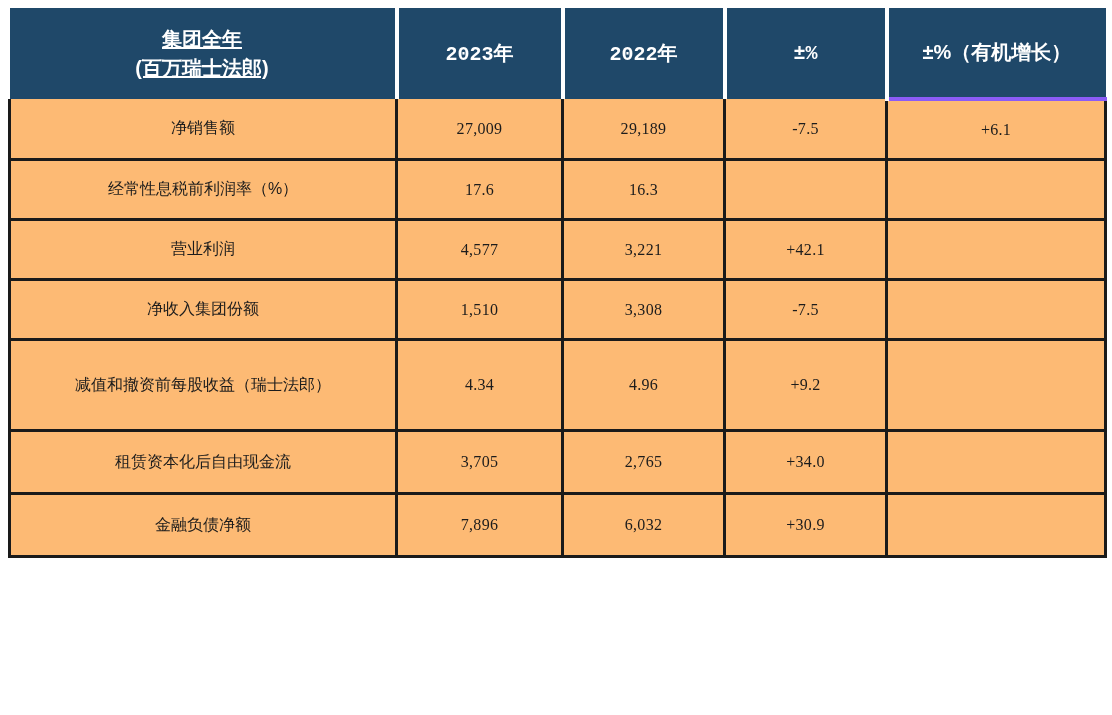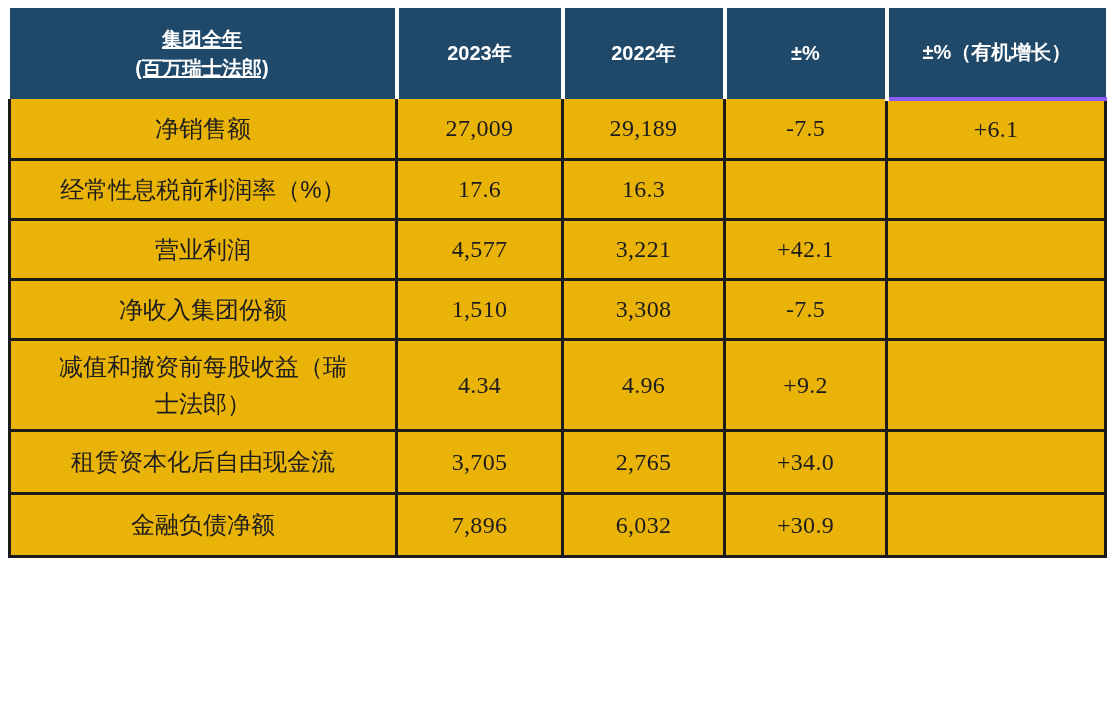--- a/index.html
+++ b/index.html
@@ -33,29 +33,29 @@
     vertical-align: middle;
     border-left: 4px solid #ffffff;
     border-right: 4px solid #ffffff;
     border-top: none;
     border-bottom: none;
     padding: 0;
   }
   thead th:first-child { border-left: none; text-decoration: underline; }
   thead th:last-child  { border-right: none; border-bottom: 4px solid #8b5cf6; }
   thead th .h-line { line-height: 1.45; }
-  .serifish { font-family: Liberation Sans, sans-serif; }
+  .serifish { font-family: Liberation Mono, monospace; }
   
   tbody td {
     border: 3px solid #1a1a1a;
     text-align: center;
     vertical-align: middle;
-    font-size: 24px;
+    font-size: 16px;
     padding: 0;
-    background: #eab308;
+    background: #fdba74;
   }
   tbody tr.first-row td { border-top: 0; }
   tbody td.c-label {
     font-family: "Liberation Sans", sans-serif;
     padding: 0 44px;
     line-height: 1.55;
   }
   tbody td.c-num {
     font-family: "Liberation Serif", serif;
     letter-spacing: 0.3px;

